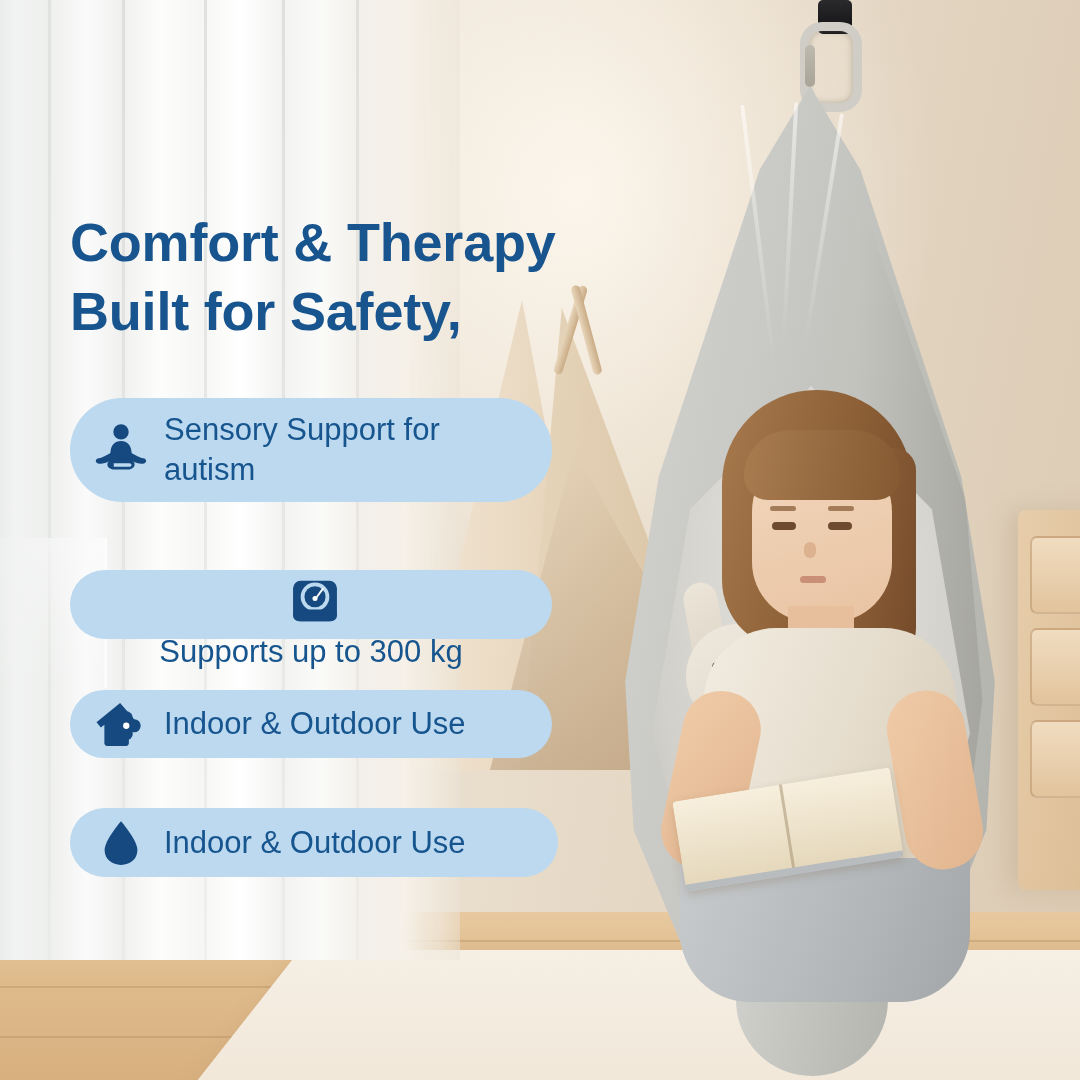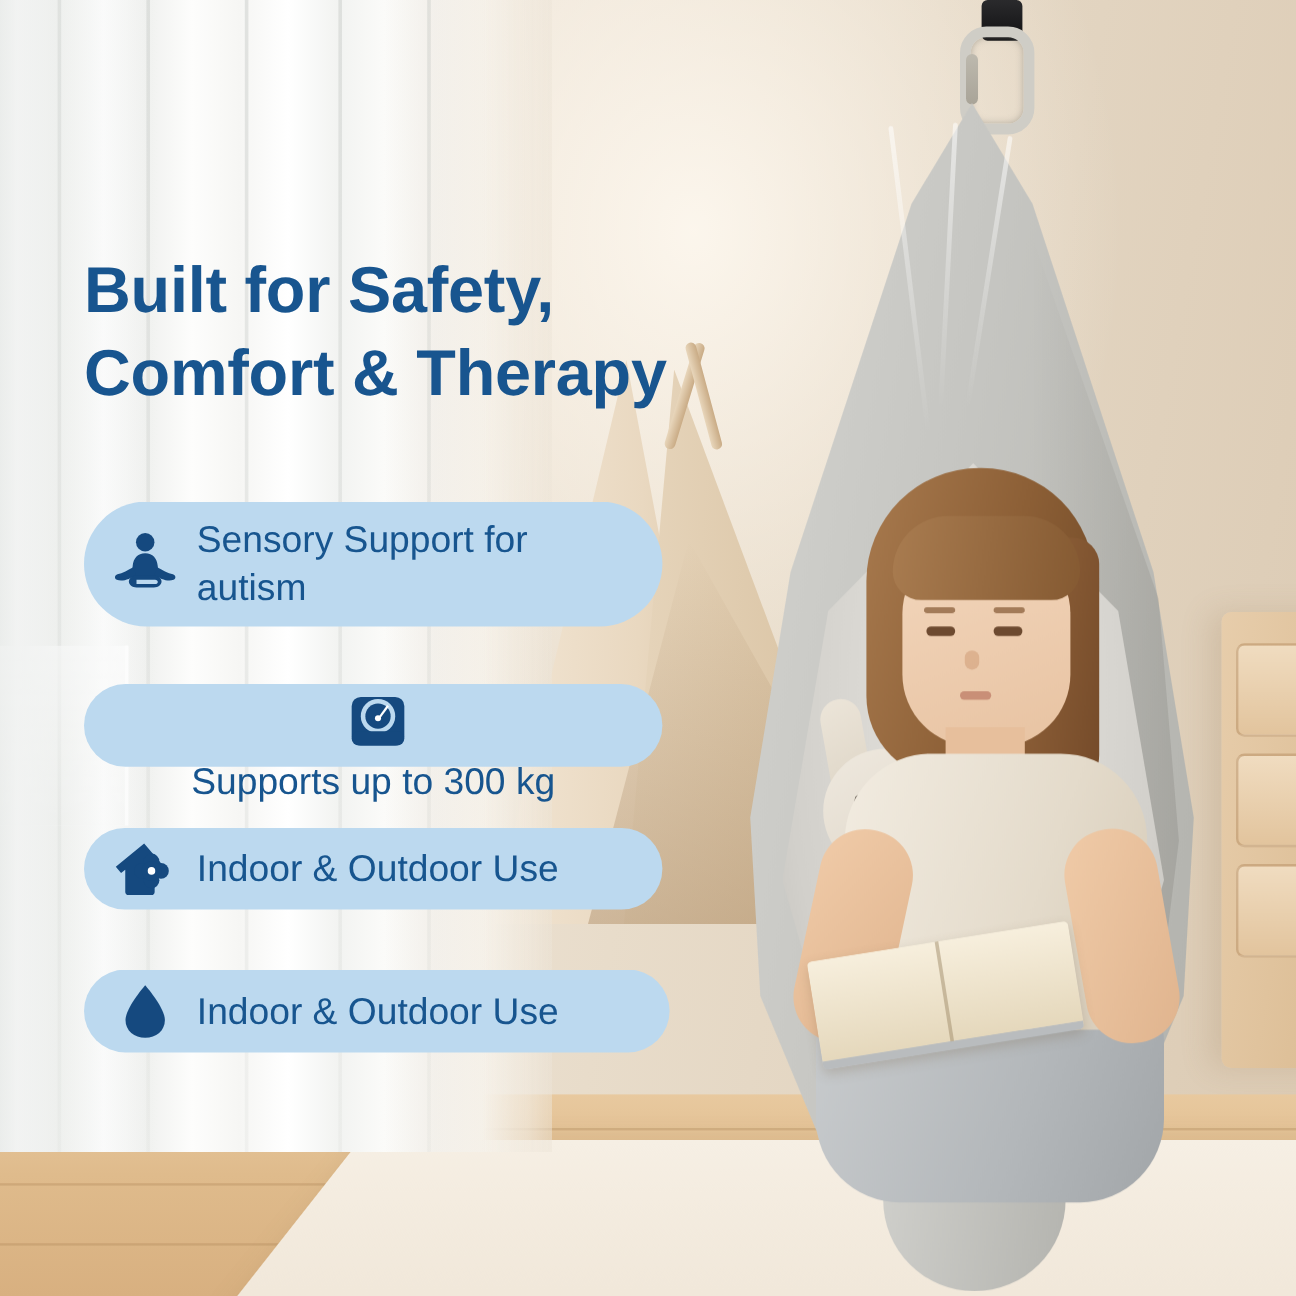--- a/index.html
+++ b/index.html
@@ -142,21 +142,21 @@
     font-size:54px;font-weight:bold;line-height:69px;color:#18558f;
     letter-spacing:-0.2px;}
   .headline .l{display:block;}
 
   .pill{position:absolute;left:70px;display:flex;align-items:center;
     background:#bcd9ef;border-radius:60px;box-sizing:border-box;}
   .pill .ico{flex:0 0 auto;width:62px;height:62px;margin-left:20px;margin-right:12px;
     display:flex;align-items:center;justify-content:center;}
   .pill .txt{color:#17558f;font-size:31px;line-height:40px;font-weight:normal;}
 
-  .pill1{top:418px;width:482px;height:104px;}
+  .pill1{top:398px;width:482px;height:104px;}
   .pill2{top:570px;width:482px;height:69px;flex-direction:column;}
   .pill3{top:690px;width:482px;height:68px;}
   .pill4{top:808px;width:488px;height:69px;}
   .pill1 .txt{padding-right:16px;}
 </style>
 </head>
 <body>
 
 <div class="canvas">
 
@@ -231,22 +231,22 @@
       <div class="neck"></div>
       <div class="legs"></div>
       <div class="shirt"></div>
       <div class="arm l"></div>
       <div class="arm r"></div>
       <div class="book"></div>
     </div>
   </div>
 
   <div class="headline">
+    <span class="l">Comfort &amp; Therapy</span>
     <span class="l">Built for Safety,</span>
-    <span class="l">Comfort &amp; Therapy</span>
   </div>
 
   <div class="pill pill1">
     <span class="ico">
       <svg width="58" height="58" viewBox="0 0 64 64">
         <circle cx="32" cy="12" r="8.5" fill="#15497f"></circle>
         <path d="M32 22c-7 0-11 5-11.5 11.5l-1 9c-.3 3 1.6 5 4 5h17c2.4 0 4.3-2 4-5l-1-9C43 27 39 22 32 22z" fill="#15497f"></path>
         <path d="M21 35c-4.5 2.5-10 5.5-14.5 6.5-2.5.6-3.3 4-.6 5 5.5 2 12.5-1 17.6-4.5z" fill="#15497f"></path>
         <path d="M43 35c4.5 2.5 10 5.5 14.5 6.5 2.5.6 3.3 4 .6 5-5.5 2-12.5-1-17.6-4.5z" fill="#15497f"></path>
         <path d="M17 48c0-3 3-5.5 7-5.5h16c4 0 7 2.5 7 5.5s-3 5.5-7 5.5H24c-4 0-7-2.5-7-5.5z" fill="#15497f"></path>

